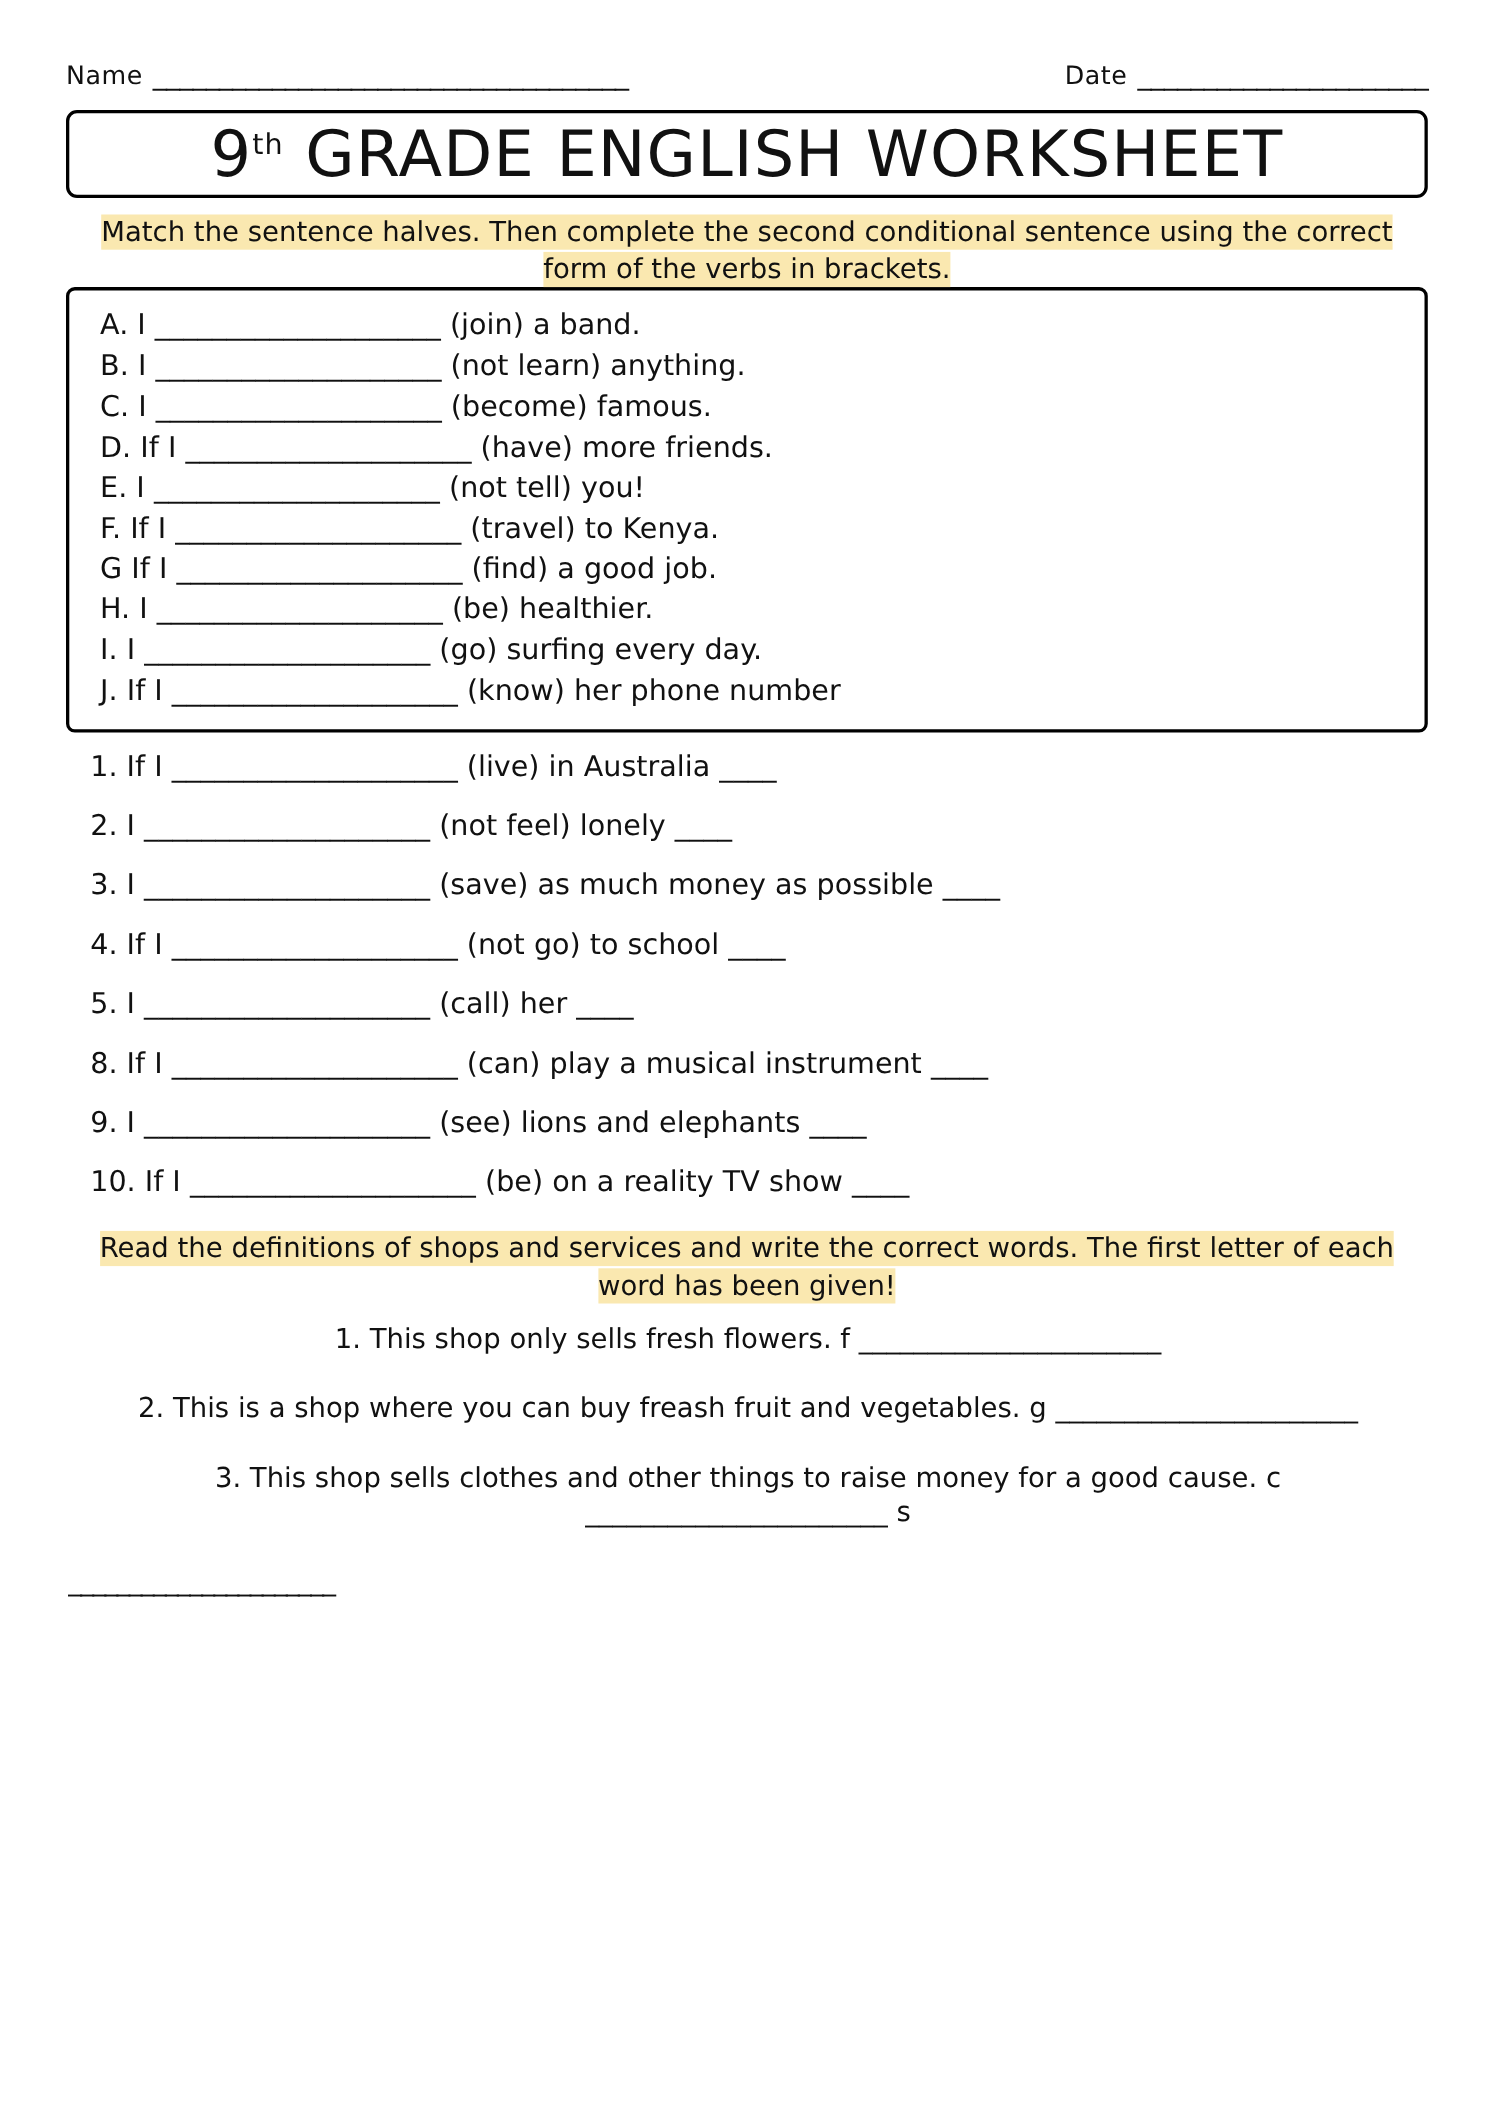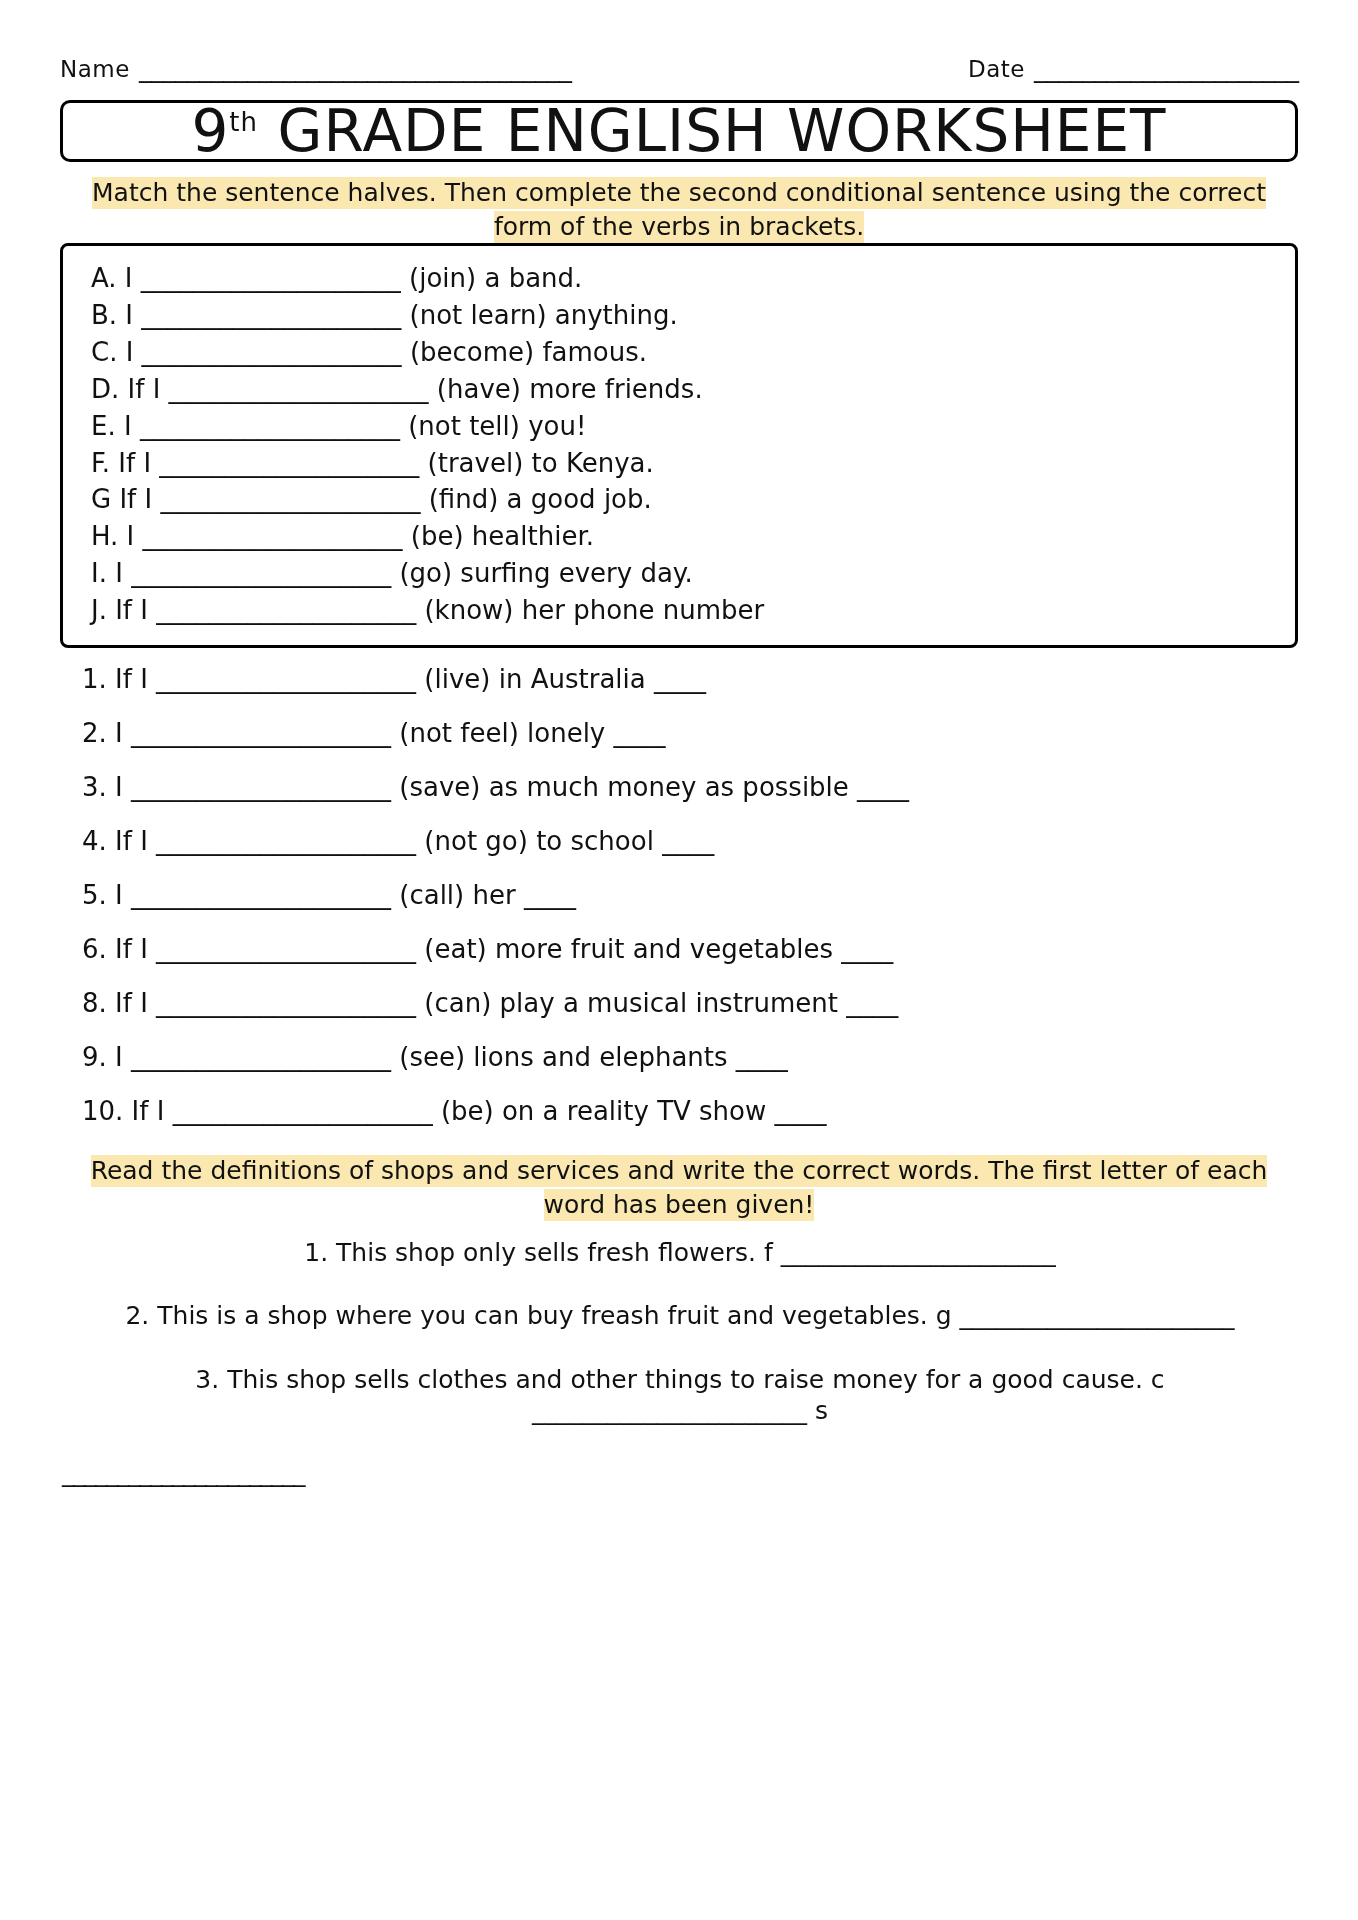--- a/index.html
+++ b/index.html
@@ -35,21 +35,21 @@
   }
   .namedate .field { white-space: nowrap; }
   .nd-label { font-size: 23px; }
   .nd-rule { letter-spacing: -1px; font-size: 26px; }
 
   
   .title-box {
     margin-top: 17px;
     border: 3px solid #000;
     border-radius: 10px;
-    height: 62px;
+    height: 80px;
     display: flex;
     align-items: center;
     justify-content: center;
     box-sizing: border-box;
   }
   .title-text {
     font-size: 58px;
     letter-spacing: 1px;
     font-weight: 400;
     line-height: 1;
@@ -160,21 +160,20 @@
     <div class="match-row">I. I ____________________ (go) surfing every day.</div>
     <div class="match-row">J. If I ____________________ (know) her phone number</div>
   </div>
 
   <div class="num-list">
     <div class="num-row">1. If I ____________________ (live) in Australia ____</div>
     <div class="num-row">2. I ____________________ (not feel) lonely ____</div>
     <div class="num-row">3. I ____________________ (save) as much money as possible ____</div>
     <div class="num-row">4. If I ____________________ (not go) to school ____</div>
     <div class="num-row">5. I ____________________ (call) her ____</div>
-    <div class="num-row">6. If I ____________________ (eat) more fruit and vegetables ____</div>
     <div class="num-row">8. If I ____________________ (can) play a musical instrument ____</div>
     <div class="num-row">9. I ____________________ (see) lions and elephants ____</div>
     <div class="num-row">10. If I ____________________ (be) on a reality TV show ____</div>
   </div>
 
   <div class="instructions instructions-2">
     <span class="hl">Read the definitions of shops and services and write the correct words. The first letter of each word has been given!</span>
   </div>
 
   <div class="def-list">

